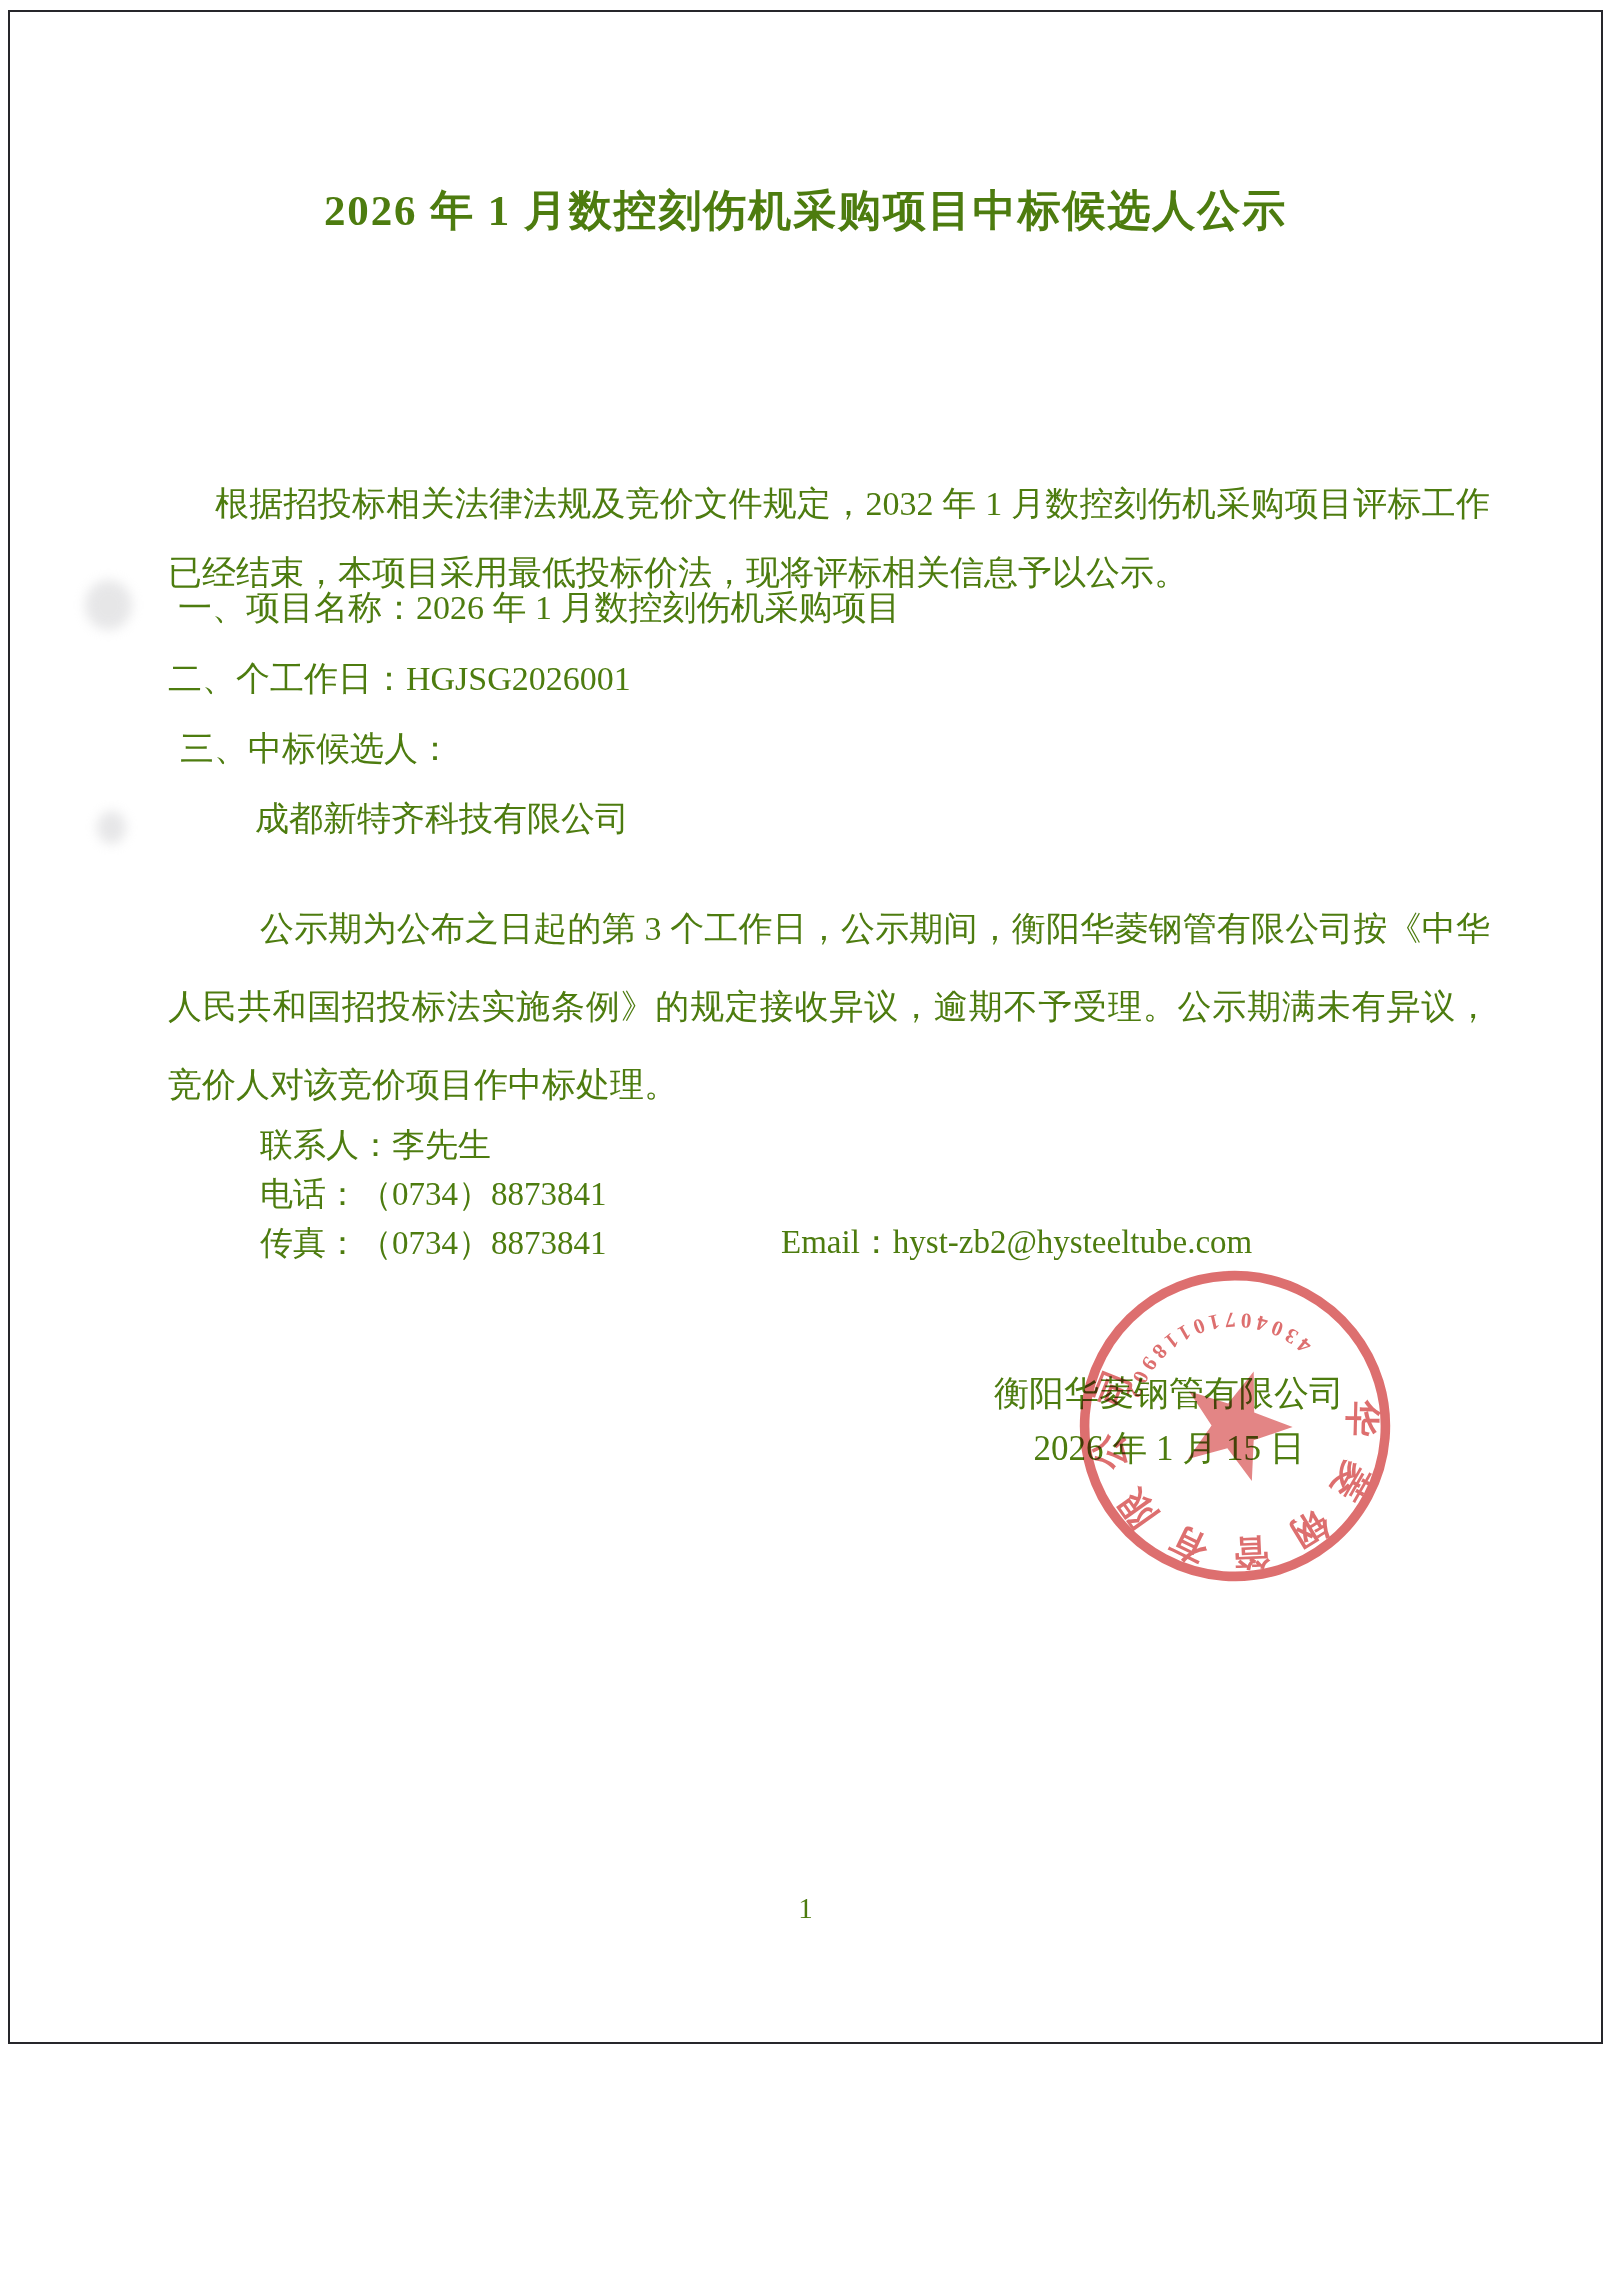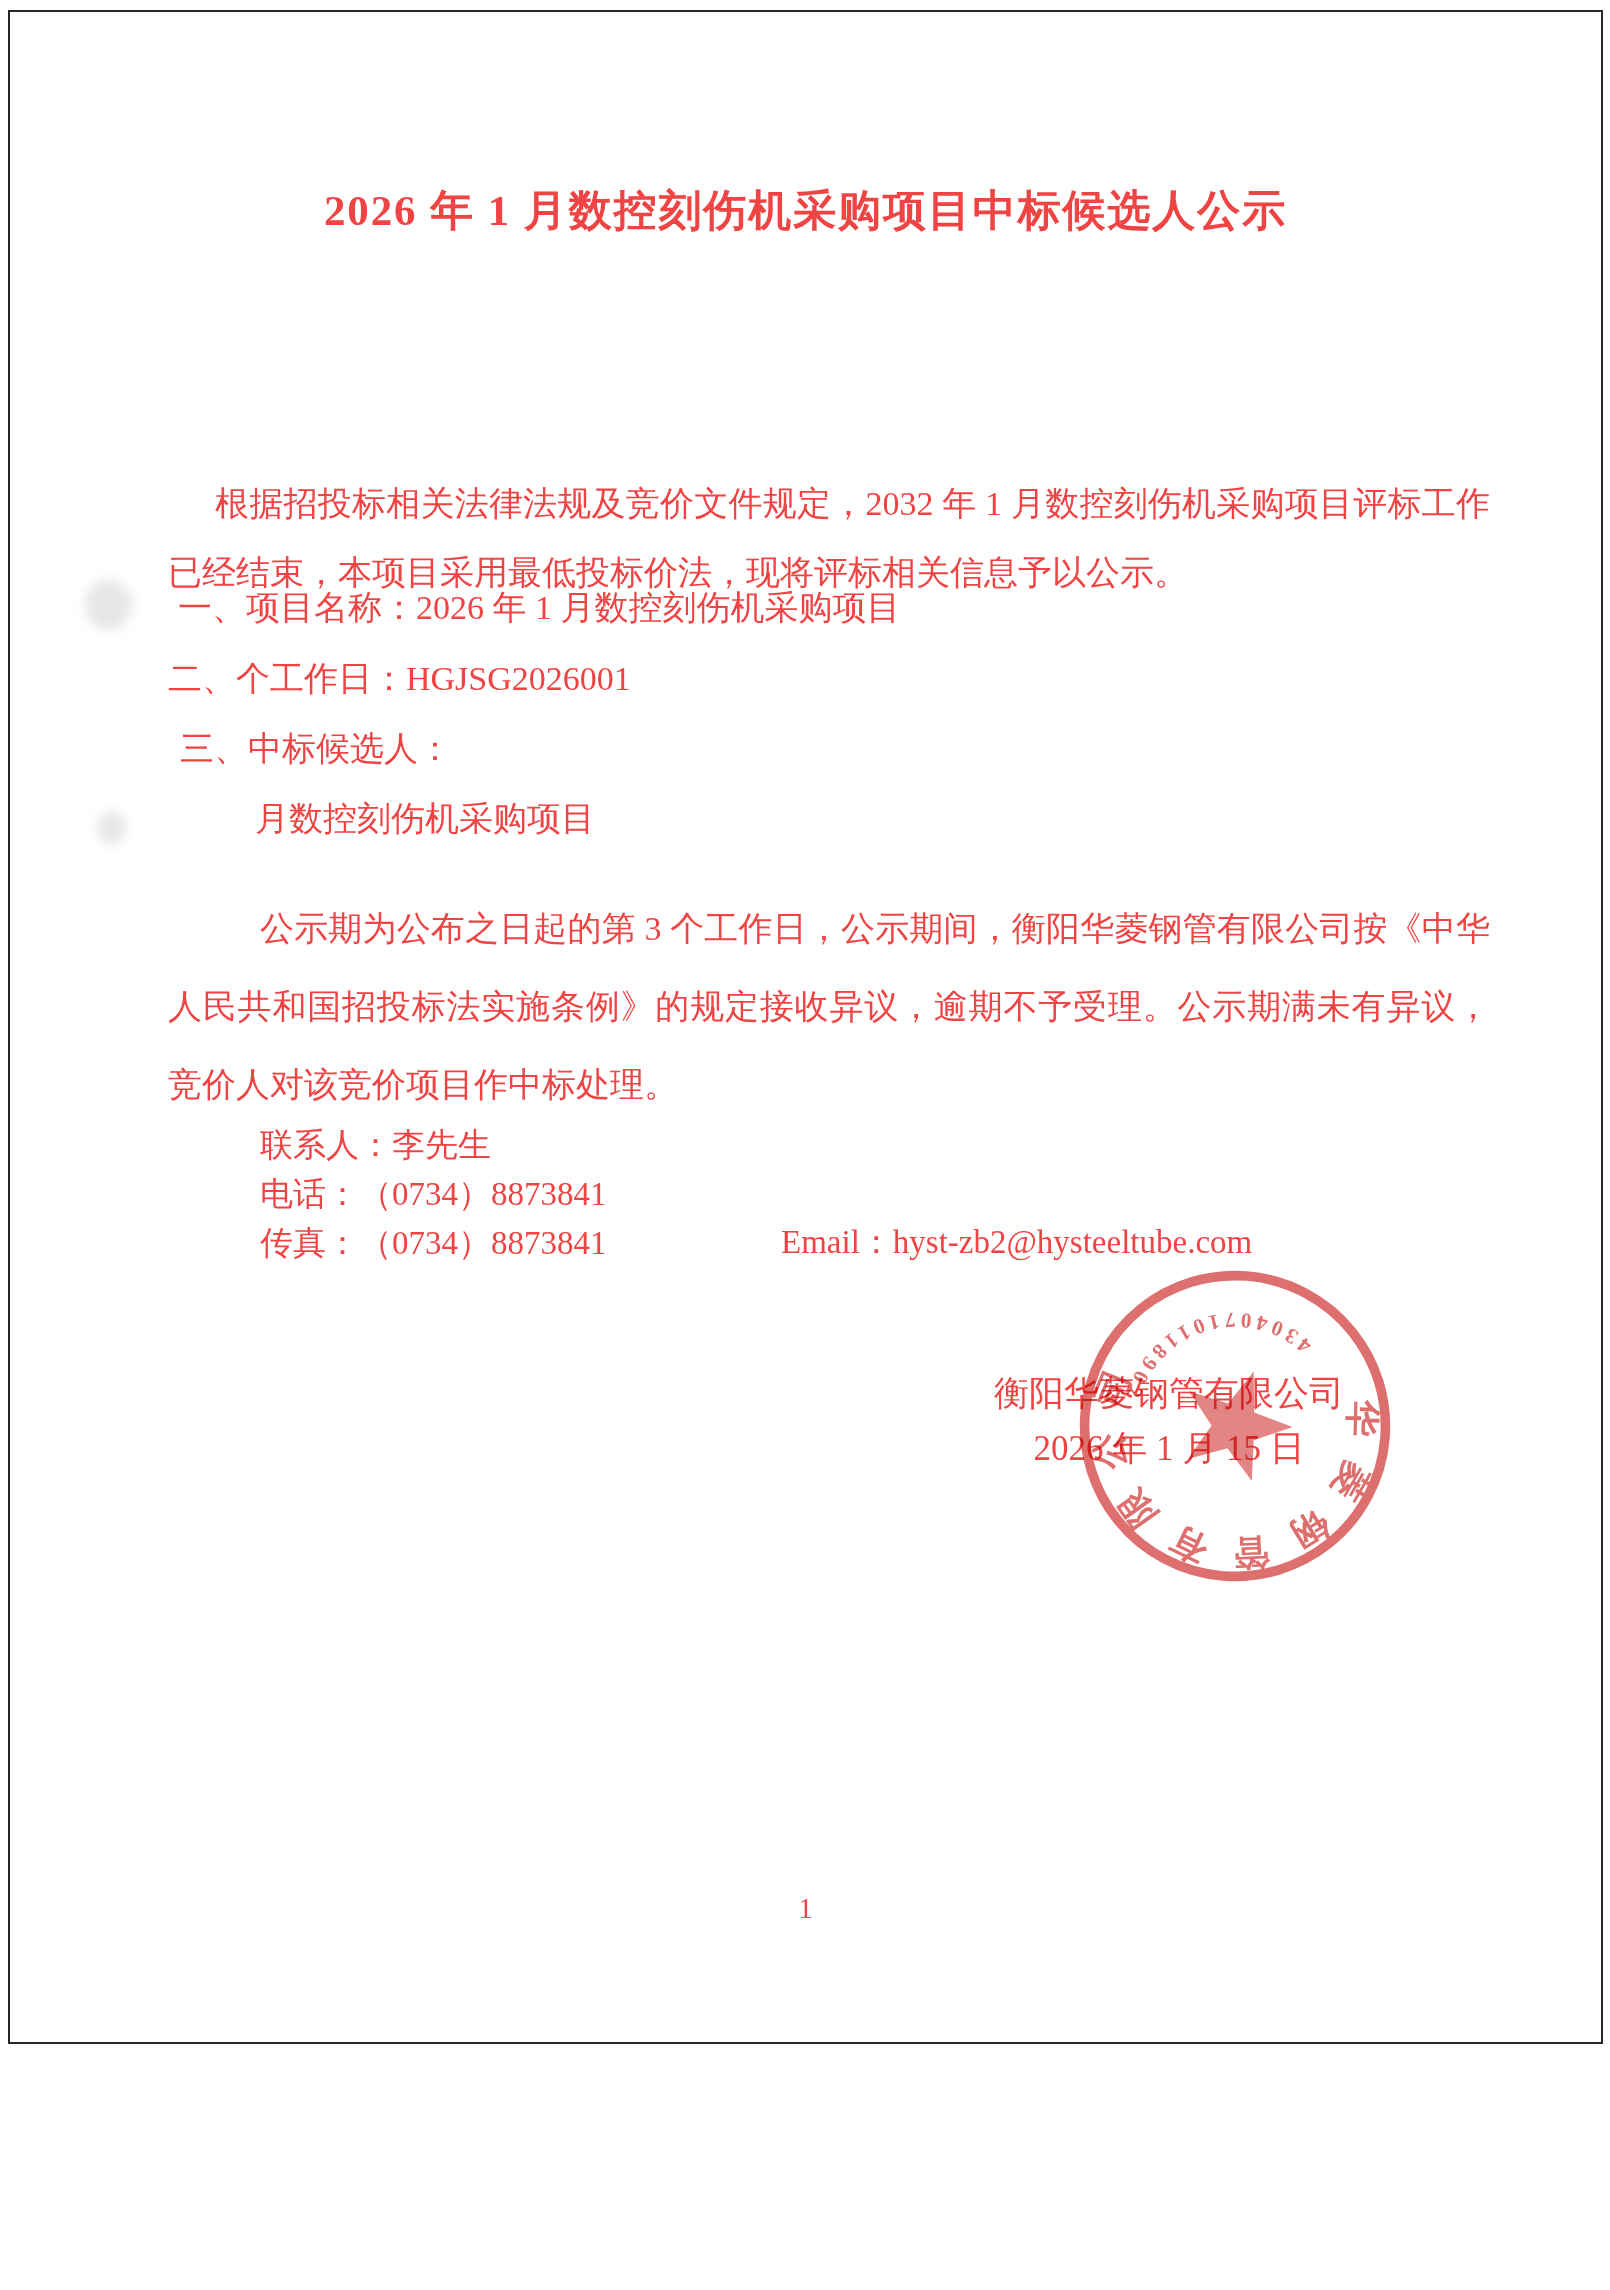--- a/index.html
+++ b/index.html
@@ -3,21 +3,21 @@
 <meta charset="utf-8">
 <style>
   html, body { margin: 0; padding: 0; background: #ffffff; }
   .page {
     position: relative;
     width: 1611px;
     height: 2052px;
     background: #ffffff;
     overflow: hidden;
     font-family: "Liberation Serif", "DejaVu Serif", serif;
-    color: #ef4444;
+    color: #4d7c0f;
   }
   .scan-border {
     position: absolute;
     left: 7.8px; top: 9.7px; right: 7.8px; bottom: 7.8px;
     border: 2.9px solid #26262b;
   }
   .corner-mark {
     position: absolute;
     left: 13.6px; top: 23px;
     width: 56px; height: 0;
@@ -117,21 +117,21 @@
   <div class="smudge smudge-2"></div>
 
   <div class="doc-title">2026 年 1 月数控刻伤机采购项目中标候选人公示</div>
 
   <p class="intro body-text">根据招投标相关法律法规及竞价文件规定，2032 年 1 月数控刻伤机采购项目评标工作已经结束，本项目采用最低投标价法，现将评标相关信息予以公示。</p>
 
   <div class="list-line line-1 body-text">一、项目名称：2026 年 1 月数控刻伤机采购项目</div>
   <div class="list-line line-2 body-text">二、个工作日：HGJSG2026001</div>
   <div class="list-line line-3 body-text">三、中标候选人：</div>
 
-  <div class="candidate body-text">月数控刻伤机采购项目</div>
+  <div class="candidate body-text">成都新特齐科技有限公司</div>
 
   <p class="notice body-text">公示期为公布之日起的第 3 个工作日，公示期间，衡阳华菱钢管有限公司按《中华人民共和国招投标法实施条例》的规定接收异议，逾期不予受理。公示期满未有异议，竞价人对该竞价项目作中标处理。</p>
 
   <div class="contact">
     <div>联系人：李先生</div>
     <div>电话：（0734）8873841</div>
     <div>传真：（0734）8873841</div>
     <span class="contact-email">Email：hyst-zb2@hysteeltube.com</span>
   </div>
 

